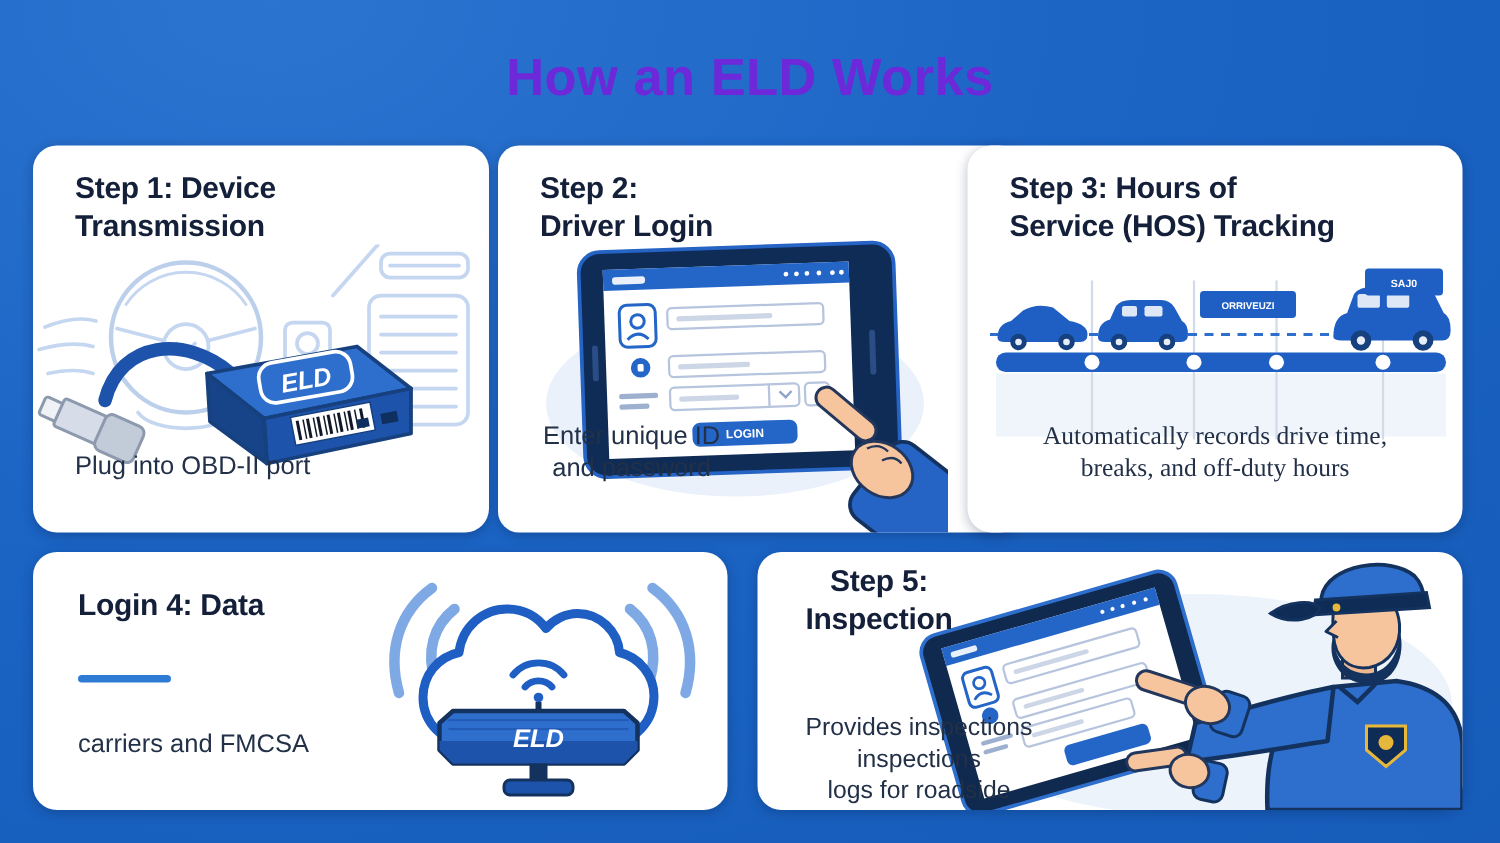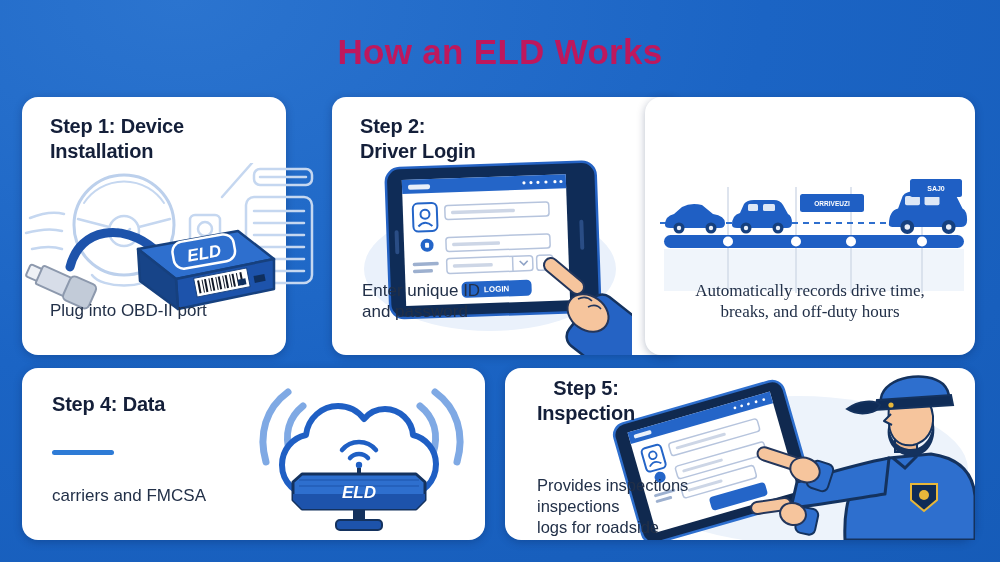--- a/index.html
+++ b/index.html
@@ -4,35 +4,35 @@
 <style>
   html,body{margin:0;padding:0;}
   body{
     width:1000px;height:562px;overflow:hidden;
     background:radial-gradient(130% 150% at 18% 0%, #2b74cf 0%, #1b64c4 45%, #155ab6 100%);
     font-family:"Liberation Sans",sans-serif;
   }
   .canvas{position:relative;width:1000px;height:562px;}
   .page-title{
     position:absolute;top:32px;left:0;right:0;margin:0;
-    text-align:center;color:#be185d;font-size:35px;font-weight:800;letter-spacing:.3px;
+    text-align:center;color:#6d28d9;font-size:35px;font-weight:800;letter-spacing:.3px;
   }
   .card{
     position:absolute;background:#ffffff;border-radius:16px;
     box-shadow:0 2px 8px rgba(0,25,70,.28);
   }
-  #card1{left:22px;top:97px;width:264px;height:258px;text-decoration:underline;}
+  #card1{left:22px;top:97px;width:304px;height:258px;text-decoration:underline;}
   #card2{left:332px;top:97px;width:348px;height:258px;border-radius:14px;}
   #card3{left:645px;top:97px;width:330px;height:258px;}
   #card4{left:22px;top:368px;width:463px;height:172px;}
   #card5{left:505px;top:368px;width:470px;height:172px;}
   .step-title{position:absolute;left:28px;top:17px;margin:0;font-size:20px;font-weight:700;color:#141f39;line-height:1.25;letter-spacing:-.2px;z-index:3;}
   .step-title span{display:block;}
   .caption{position:absolute;font-size:17px;font-weight:500;color:#223048;line-height:1.28;z-index:3;}
-  .caption span{display:block;}
+  .caption span{display:block;text-align:center;}
   #card1 .caption{left:28px;bottom:16px;}
   #card2 .caption{left:30px;bottom:15px;}
   #card3 .caption{left:0;right:0;bottom:15px;text-align:center;font-family:Liberation Serif, serif;}
   #card4 .step-title{top:24px;left:30px;}
   #card4 .caption{left:30px;top:100px;}
   #card5 .step-title{top:8px;left:32px;text-align:center;}
   #card5 .caption{left:32px;top:90px;font-size:16.5px;}
   .divider{position:absolute;left:30px;top:82px;width:62px;height:5px;background:#2e7bd6;border-radius:3px;}
   .illus{position:absolute;display:block;}
   #illus1{left:0;top:66px;width:296px;height:172px;z-index:1;}
@@ -45,21 +45,21 @@
 </head>
 <body>
 
 <div class="canvas">
 
   <h1 class="page-title">How an ELD Works</h1>
 
   <section class="card" id="card1">
     <h2 class="step-title">
       <span>Step 1: Device</span>
-      <span>Installation</span>
+      <span>Transmission</span>
     </h2>
     <svg class="illus" id="illus1" viewBox="0 0 296 172">
 
       <g fill="none" stroke="#c5d7f0" stroke-width="2.5" stroke-linecap="round">
         <path d="M8,55 q20,-8 34,-4"></path>
         <path d="M4,70 q22,-6 36,-2"></path>
         <path d="M10,86 q18,-4 30,0"></path>
         <circle cx="102" cy="62" r="50" stroke="#bcd0ec" stroke-width="3"></circle>
         <path d="M62,40 A48,48 0 0 1 142,40" stroke-width="2"></path>
         <circle cx="102" cy="68" r="15"></circle>
@@ -171,20 +171,24 @@
         <path d="M238,142 q8,-4 14,2 M248,150 q8,-4 13,2" fill="none" stroke="#23365c" stroke-width="1.6"></path>
       </g>
     </svg>
     <p class="caption">
       <span>Enter unique ID</span>
       <span>and password</span>
     </p>
   </section>
 
   <section class="card" id="card3">
+    <h2 class="step-title">
+      <span>Step 3: Hours of</span>
+      <span>Service (HOS) Tracking</span>
+    </h2>
     <svg class="illus" id="illus3" viewBox="0 0 320 122">
       <rect x="14" y="72" width="300" height="42" fill="#e3ecf8" opacity=".55"></rect>
       <g stroke="#d3dbe8" stroke-width="1.5">
         <path d="M78,10 V116"></path>
           <path d="M146,10 V116"></path>
           <path d="M201,10 V116"></path>
           <path d="M272,10 V116"></path>
       </g>
       <path d="M10,46 H318" stroke="#2e6fce" stroke-width="2" stroke-dasharray="6 5" fill="none"></path>
       <g>
@@ -232,21 +236,21 @@
       </g>
     </svg>
     <p class="caption">
       <span>Automatically records drive time,</span>
       <span>breaks, and off-duty hours</span>
     </p>
   </section>
 
   <section class="card" id="card4">
     <h2 class="step-title">
-      <span>Step 4: Data</span>
+      <span>Login 4: Data</span>
     </h2>
     <div class="divider"></div>
     <svg class="illus" id="illus4" viewBox="0 0 235 168">
       <g fill="none" stroke="#7fa9e4" stroke-width="7" stroke-linecap="round">
         <path d="M22,92 C14,64 22,38 44,22"></path>
         <path d="M46,84 C40,64 45,47 59,36"></path>
         <path d="M213,92 C221,64 213,38 191,22"></path>
         <path d="M189,84 C195,64 190,47 176,36"></path>
       </g>
       <path d="M70,126 C52,126 38,112 38,95 C38,80 48,68 62,65 C64,48 78,36 94,36 C105,36 114,41 120,49 C125,43 133,39 141,39 C156,39 168,51 169,65 C182,68 192,80 192,94 C192,111 179,125 162,125 Z" fill="#ffffff" stroke="#1f5fc4" stroke-width="6" stroke-linejoin="round"></path>

